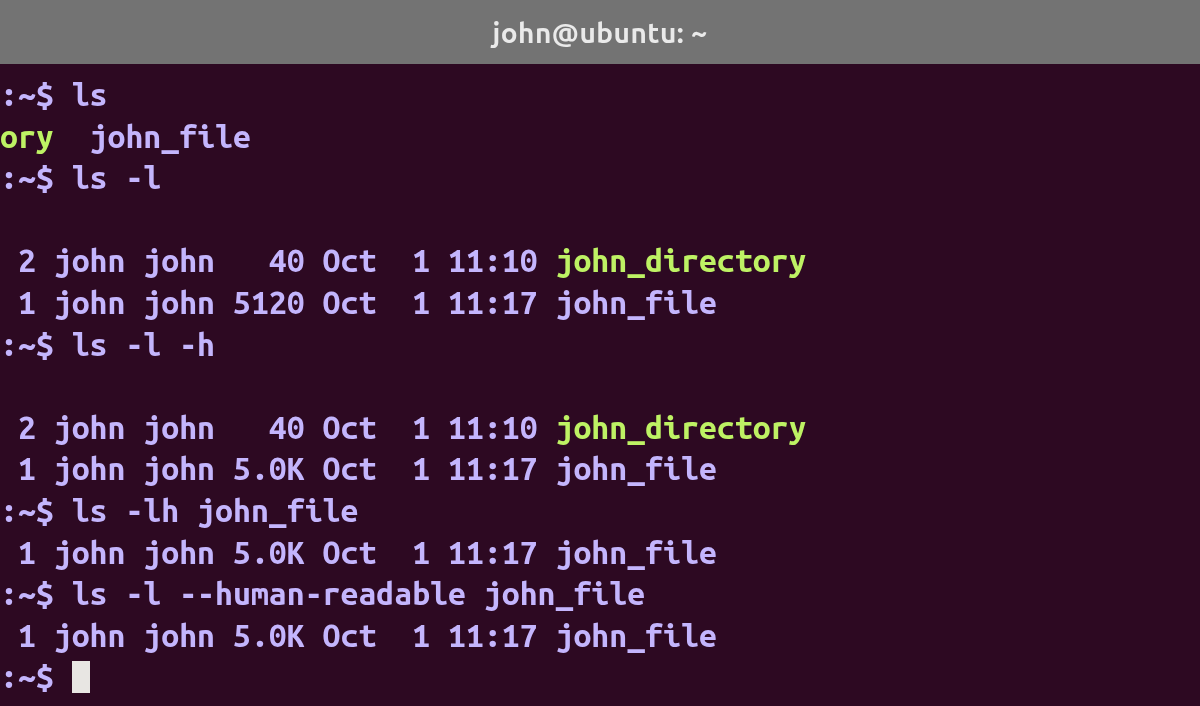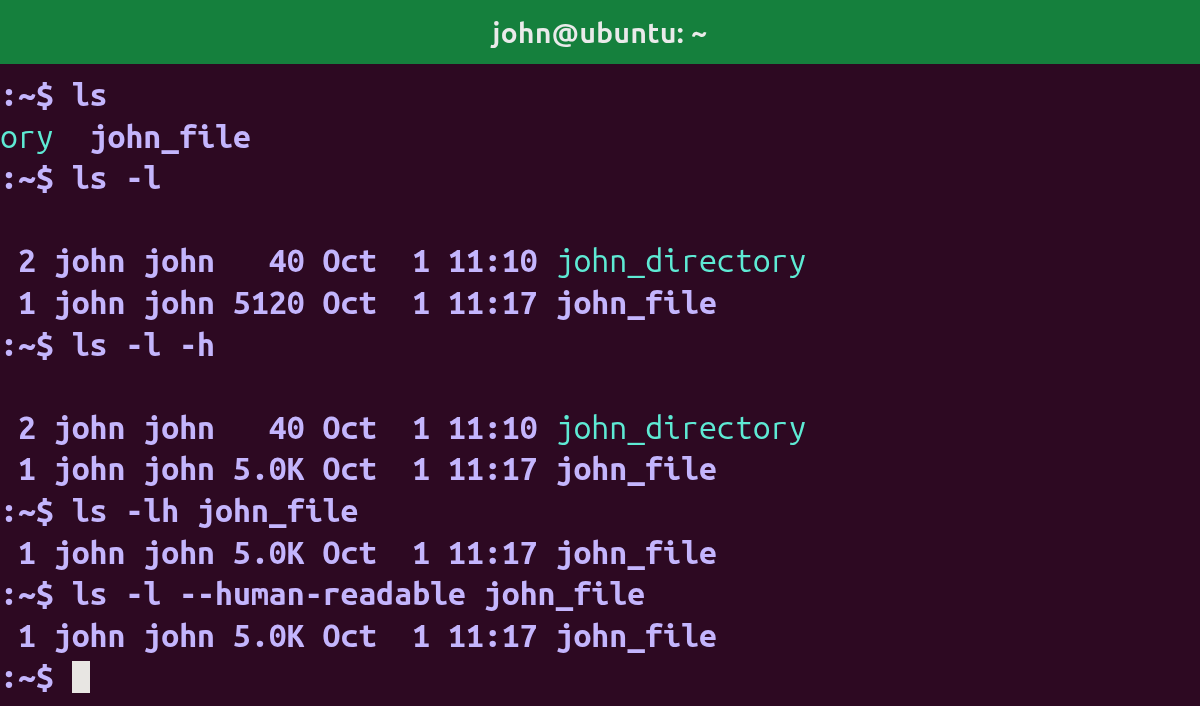--- a/index.html
+++ b/index.html
@@ -5,21 +5,21 @@
   html, body {
     margin: 0;
     padding: 0;
     width: 1200px;
     height: 706px;
     background: #ffffff;
     font-family: "Ubuntu Mono", "DejaVu Sans Mono", Menlo, Consolas, monospace;
     overflow: hidden;
   }
   .titlebar {
-    background: #15803d;
+    background: #737373;
     height: 64px;
     width: 100%;
     display: flex;
     align-items: center;
     justify-content: center;
     color: #eaeaea;
     font-family: Ubuntu, "DejaVu Sans", Arial, sans-serif;
     font-weight: 700;
     font-size: 28px;
     letter-spacing: 0.5px;
@@ -31,22 +31,22 @@
     padding: 10px 0 40px 0;
     font-size: 32px;
     line-height: 1.3;
     font-weight: 600;
     white-space: pre;
   }
   .line {
     padding: 0;
   }
   .dir {
-    color: #5eead4;
-    font-weight: 400;
+    color: #bef264;
+    font-weight: 700;
   }
   .plain {
     color: #c4b5fd;
   }
   .cursor {
     display: inline-block;
     width: 18px;
     height: 32px;
     background: #e8e6e3;
     vertical-align: -5px;

